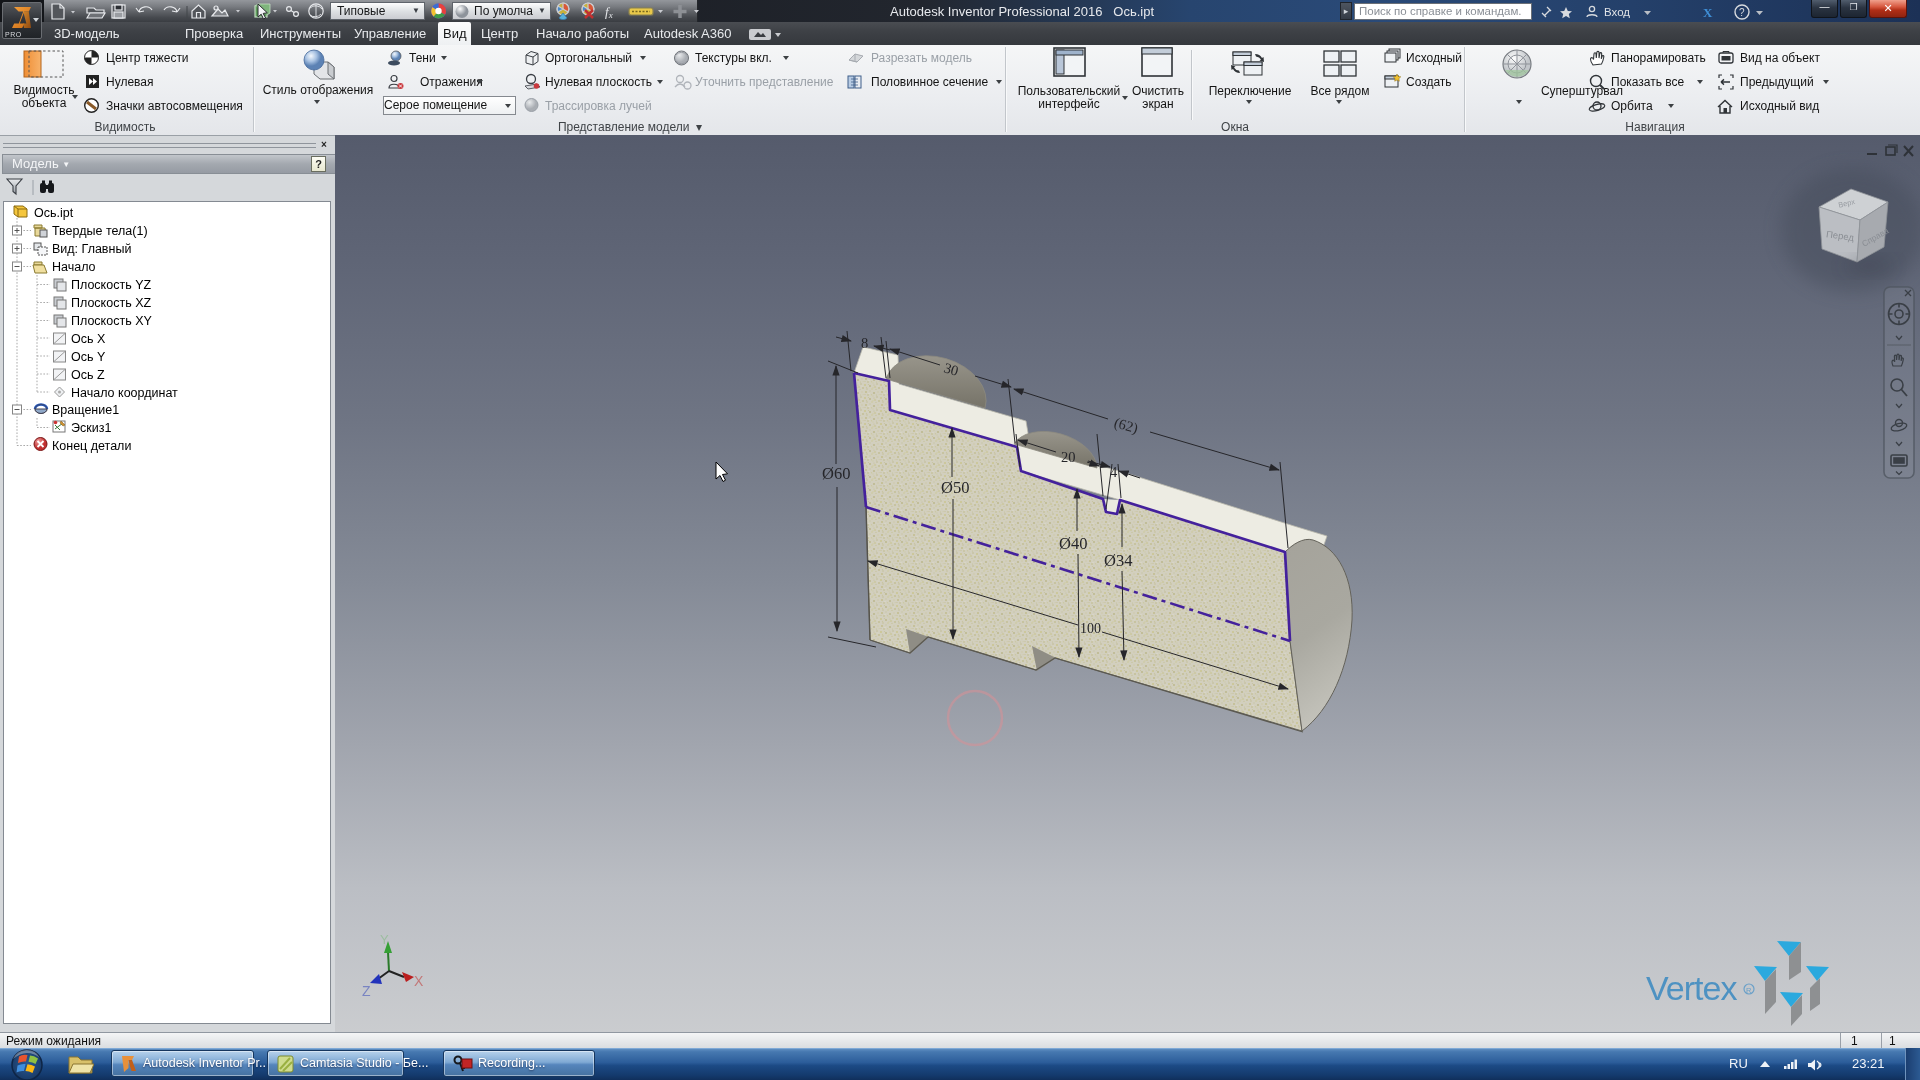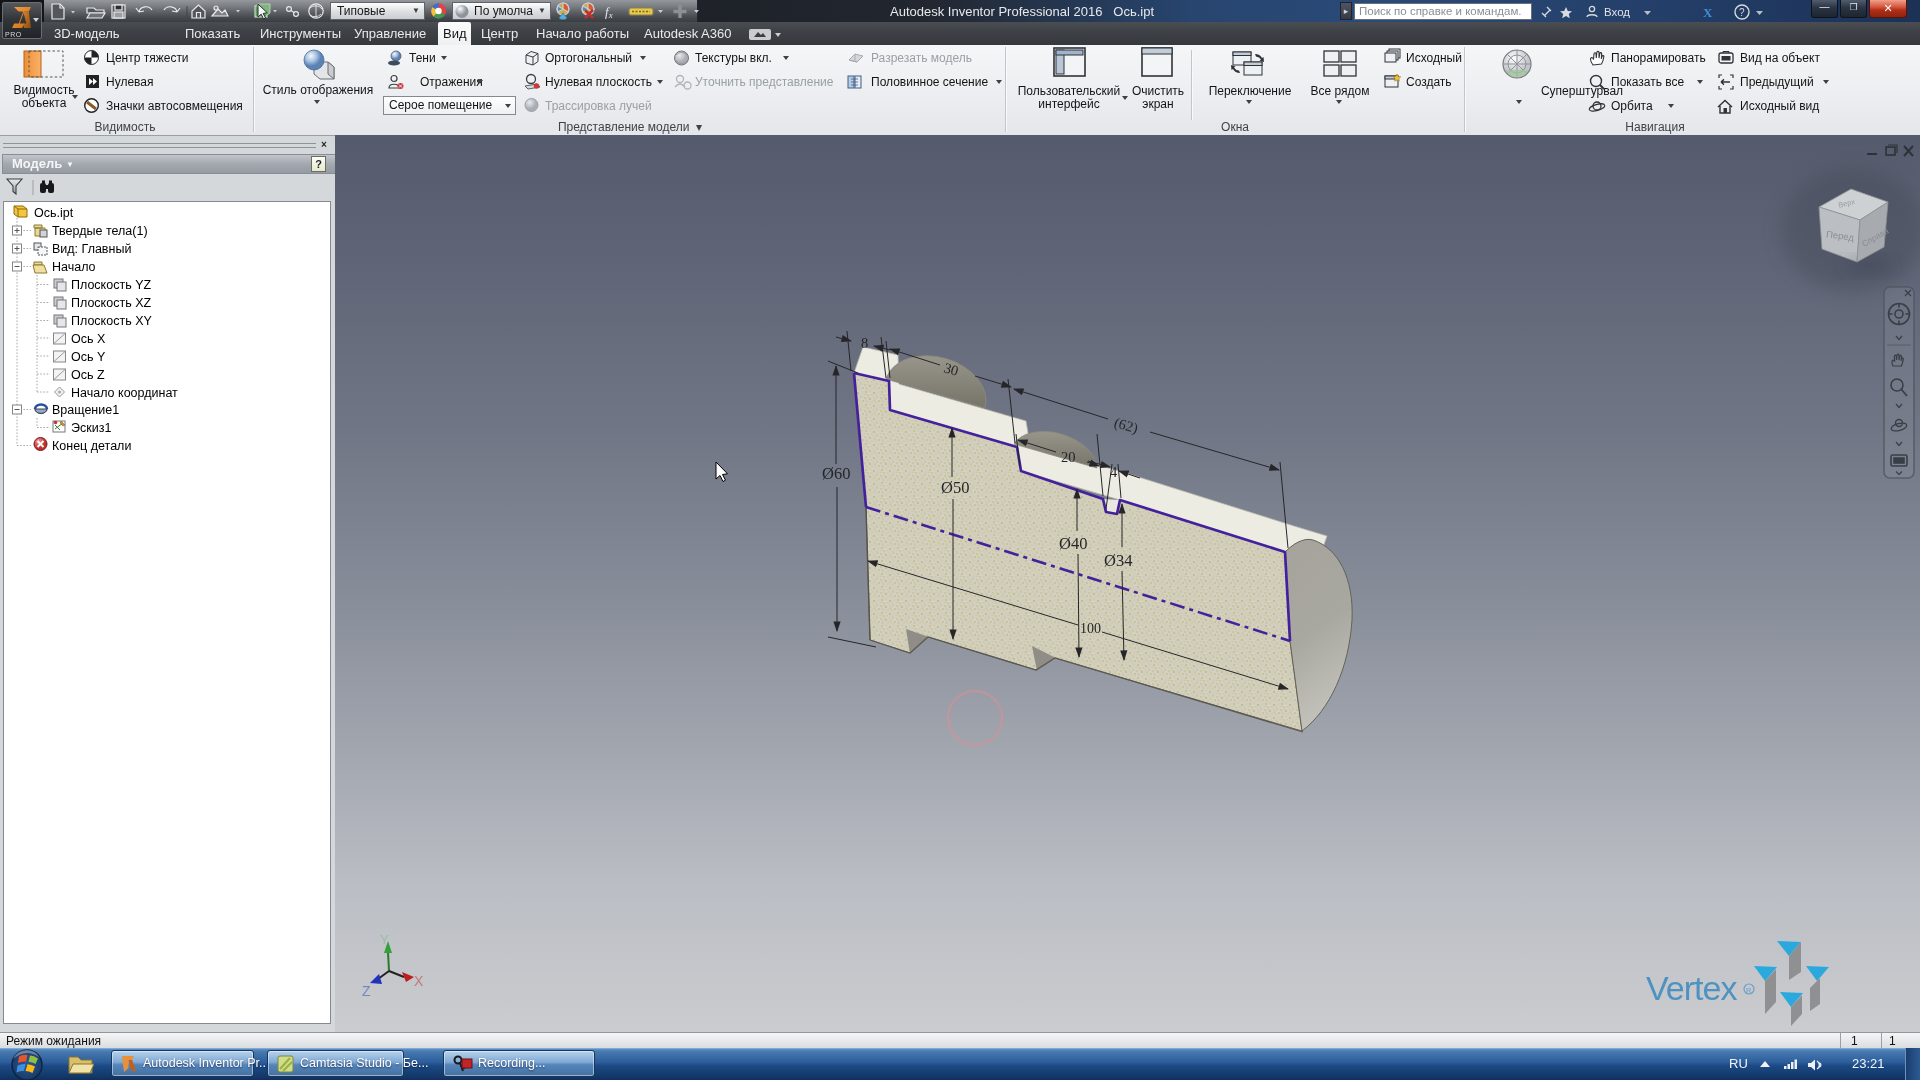--- a/index.html
+++ b/index.html
@@ -130,21 +130,21 @@
           </linearGradient>
         </defs>
   </svg>
   <div class="abs" style="left:2px;top:28px;font-size:7px;color:#d8dade;letter-spacing:.5px">PRO</div>
   <div class="caret" style="left:30px;top:15px;border-top-color:#cfd3d8;border-left-width:3px;border-right-width:3px"></div>
 </div>
 <div id="tabrow">
   <div class="abs" style="left:438px;top:0px;width:33px;height:23px;background:linear-gradient(180deg,#fdfdfd,#eef0f2);border-radius:2px 2px 0 0"></div>
   <div class="abs" style="left:54px;top:4px;font-size:13px;color:#e8eaed">3D-модель</div>
   <div class="abs" style="left:132px;top:20px;font-size:13px;color:#e8eaed">Эскиз</div>
-  <div class="abs" style="left:185px;top:4px;font-size:13px;color:#e8eaed">Показать</div>
+  <div class="abs" style="left:185px;top:4px;font-size:13px;color:#e8eaed">Проверка</div>
   <div class="abs" style="left:260px;top:4px;font-size:13px;color:#e8eaed">Инструменты</div>
   <div class="abs" style="left:354px;top:4px;font-size:13px;color:#e8eaed">Управление</div>
   <div class="abs" style="left:443px;top:4px;font-size:13px;color:#141414">Вид</div>
   <div class="abs" style="left:481px;top:4px;font-size:13px;color:#e8eaed">Центр</div>
   <div class="abs" style="left:536px;top:4px;font-size:13px;color:#e8eaed">Начало работы</div>
   <div class="abs" style="left:644px;top:4px;font-size:13px;color:#e8eaed">Autodesk A360</div>
   <svg class="abs" style="left:748px;top:5px" width="34" height="14">
         <rect x="1" y="2" width="22" height="11" rx="2" fill="#caccd0"></rect>
         <path d="M6,10 l4,-5 3,3 2,-2 3,4 z" fill="#3a3d42"></path>
         <path d="M27,6 l6,0 -3,4 z" fill="#caccd0"></path>
@@ -203,21 +203,21 @@
   <div class="rtext" style="left:409px;top:51px">Тени</div>
   <div class="caret" style="left:441px;top:56px"></div>
   <svg class="abs" style="left:387px;top:74px" width="18" height="16">
         <circle cx="7" cy="4.5" r="3" fill="none" stroke="#3a3e44" stroke-width="1.2"></circle>
         <path d="M2,14 c0,-5 10,-5 10,0 z" fill="none" stroke="#3a3e44" stroke-width="1.2"></path>
         <circle cx="13.5" cy="12" r="3" fill="#c9393e"></circle>
         <path d="M12,10.5 l3,3 m0,-3 l-3,3" stroke="#fff" stroke-width=".9"></path>
       </svg>
   <div class="rtext" style="left:420px;top:75px">Отражения</div>
   <div class="caret" style="left:477px;top:80px"></div>
-  <div class="abs" style="left:383px;top:96px;width:133px;height:19px;background:linear-gradient(180deg,#fff,#eef0f2);border:1px solid #85898f;font-size:12px;color:#141414;line-height:17px;padding-left:5px">Серое помещение<span class="caret" style="right:4px;top:7px"></span></div>
+  <div class="abs" style="left:383px;top:96px;width:133px;height:19px;background:linear-gradient(180deg,#fff,#eef0f2);border:1px solid #85898f;font-size:12px;color:#141414;line-height:17px;">Серое помещение<span class="caret" style="right:4px;top:7px"></span></div>
 
   <svg class="abs" style="left:523px;top:49px" width="18" height="17">
         <path d="M3,6 l5,-3.5 7,2 v8 l-5,3.5 -7,-2 z" fill="#eef0f2" stroke="#3a3e44"></path>
         <path d="M3,6 l7,2 5,-3.5 M10,8 v8" fill="none" stroke="#3a3e44"></path>
       </svg>
   <div class="rtext" style="left:545px;top:51px">Ортогональный</div>
   <div class="caret" style="left:640px;top:56px"></div>
   <svg class="abs" style="left:523px;top:73px" width="18" height="17">
         <circle cx="8" cy="6" r="4.5" fill="none" stroke="#3a3e44" stroke-width="1.3"></circle>
         <path d="M2,13 l12,-2 3,3 -12,2 z" fill="#d8dade" stroke="#3a3e44" stroke-width=".8"></path>
@@ -359,21 +359,21 @@
   <div class="rtext" style="left:1740px;top:99px">Исходный вид</div>
   <div class="cap" style="left:1590px;width:130px">Навигация</div>
 </div>
 <div id="ribcap"></div>
 <div id="ribright"></div>
 <div id="ribborder"></div>
 <div id="panel">
   <div class="abs" style="left:3px;top:7px;width:313px;height:1px;background:#fbfcfd;border-top:1px solid #8f959c"></div>
   <div class="abs" style="left:3px;top:11px;width:313px;height:1px;background:#fbfcfd;border-top:1px solid #8f959c"></div>
   <div class="abs" style="left:318px;top:3px;width:12px;height:12px;font-size:10px;line-height:11px;text-align:center;color:#222;font-weight:bold">×</div>
-  <div class="abs" style="left:2px;top:18px;width:356px;height:20px;background:linear-gradient(180deg,#c2c6cb,#a3a8af 50%,#969ba3);border:1px solid #888e95;color:#f4f5f7;font-size:13px;font-weight:bold;line-height:18px;padding-left:9px">Модель <span style="font-size:8px;vertical-align:1px">▼</span></div>
+  <div class="abs" style="left:2px;top:18px;width:356px;height:20px;background:linear-gradient(180deg,#c2c6cb,#a3a8af 50%,#969ba3);border:1px solid #888e95;color:#f4f5f7;font-size:13px;font-weight:normal;line-height:18px;padding-left:9px">Модель <span style="font-size:8px;vertical-align:1px">▼</span></div>
   <div class="abs" style="left:311px;top:20px;width:15px;height:16px;background:linear-gradient(180deg,#fdfdf4,#e8e8d0);border:1px solid #6a6e60;color:#222;font-size:11px;font-weight:bold;text-align:center;line-height:14px">?</div>
   <svg class="abs" style="left:6px;top:42px" width="60" height="19">
     <path d="M1,1 h15 l-6,7 v8 l-3,-2.5 v-5.5 z" fill="url(#fun)" stroke="#3a3e44" stroke-width="1.1"></path>
     <defs>
           <linearGradient id="fun" x1="0" y1="0" x2="0" y2="1">
             <stop offset="0" stop-color="#e8eaec"></stop>
             <stop offset="1" stop-color="#9aa0a7"></stop>
           </linearGradient>
         </defs>
     <path d="M27,2 v15" stroke="#9aa0a7"></path>

